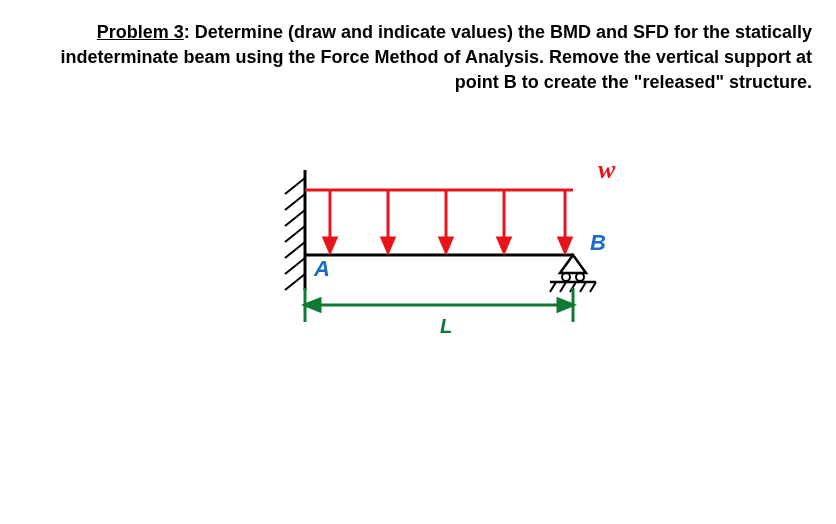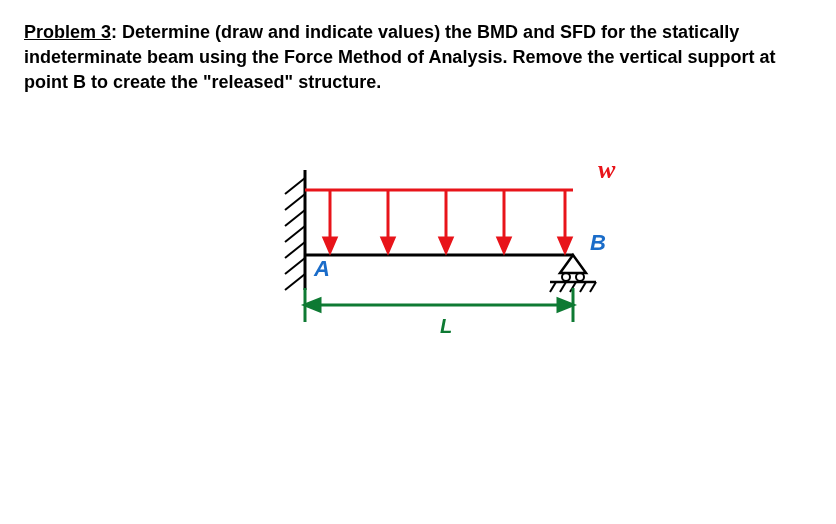--- a/index.html
+++ b/index.html
@@ -9,20 +9,21 @@
       background: #ffffff;
       font-family: "Comic Sans MS", cursive, sans-serif;
       position: relative;
       padding: 20px 24px;
     }
     .problem-text {
       font-size: 18px;
       font-weight: bold;
       line-height: 1.4;
       color: #000;
+      text-align: right;
     }
     .problem-label {
       text-decoration: underline;
     }
     .diagram-container {
       position: absolute;
       top: 160px;
       left: 270px;
       width: 400px;
       height: 200px;

